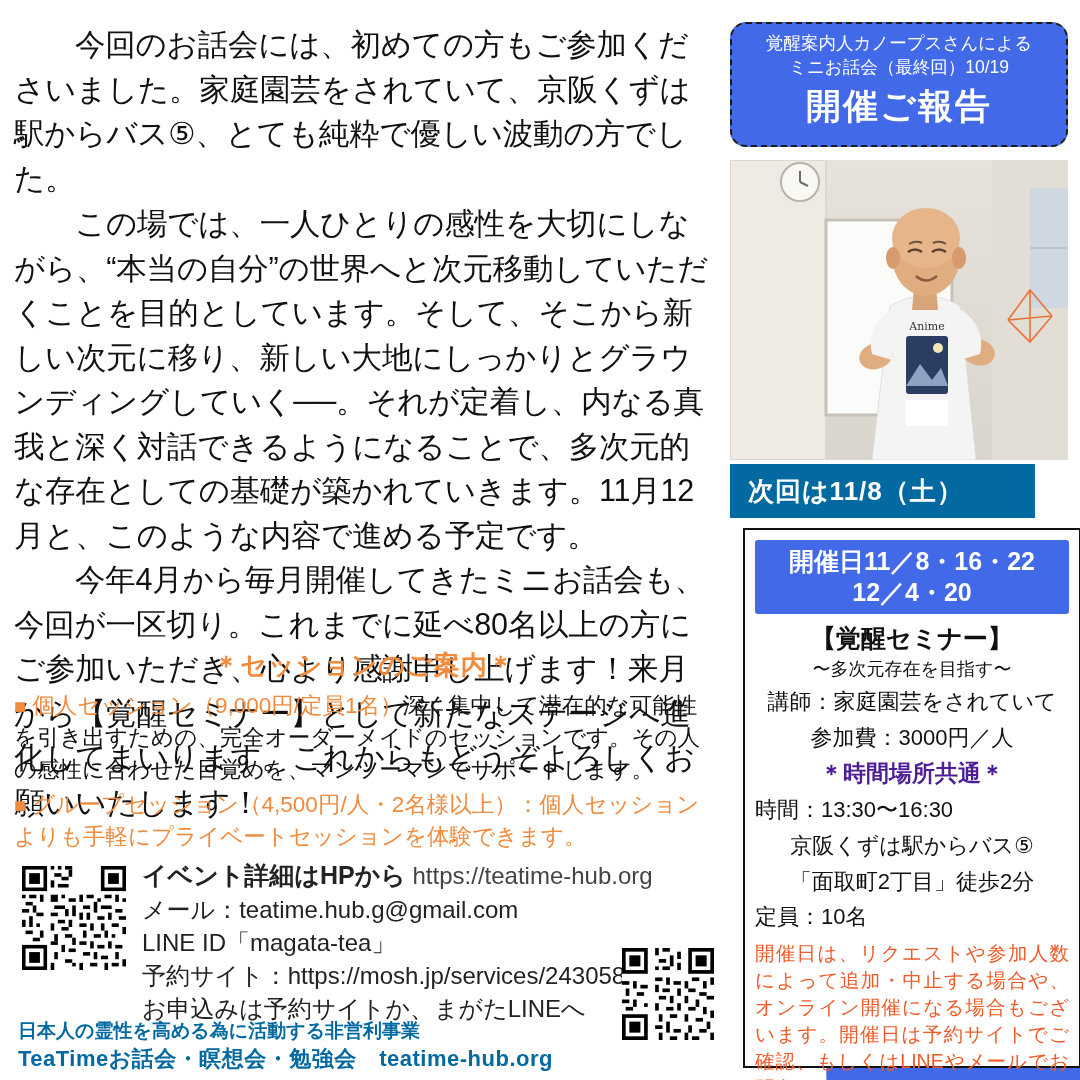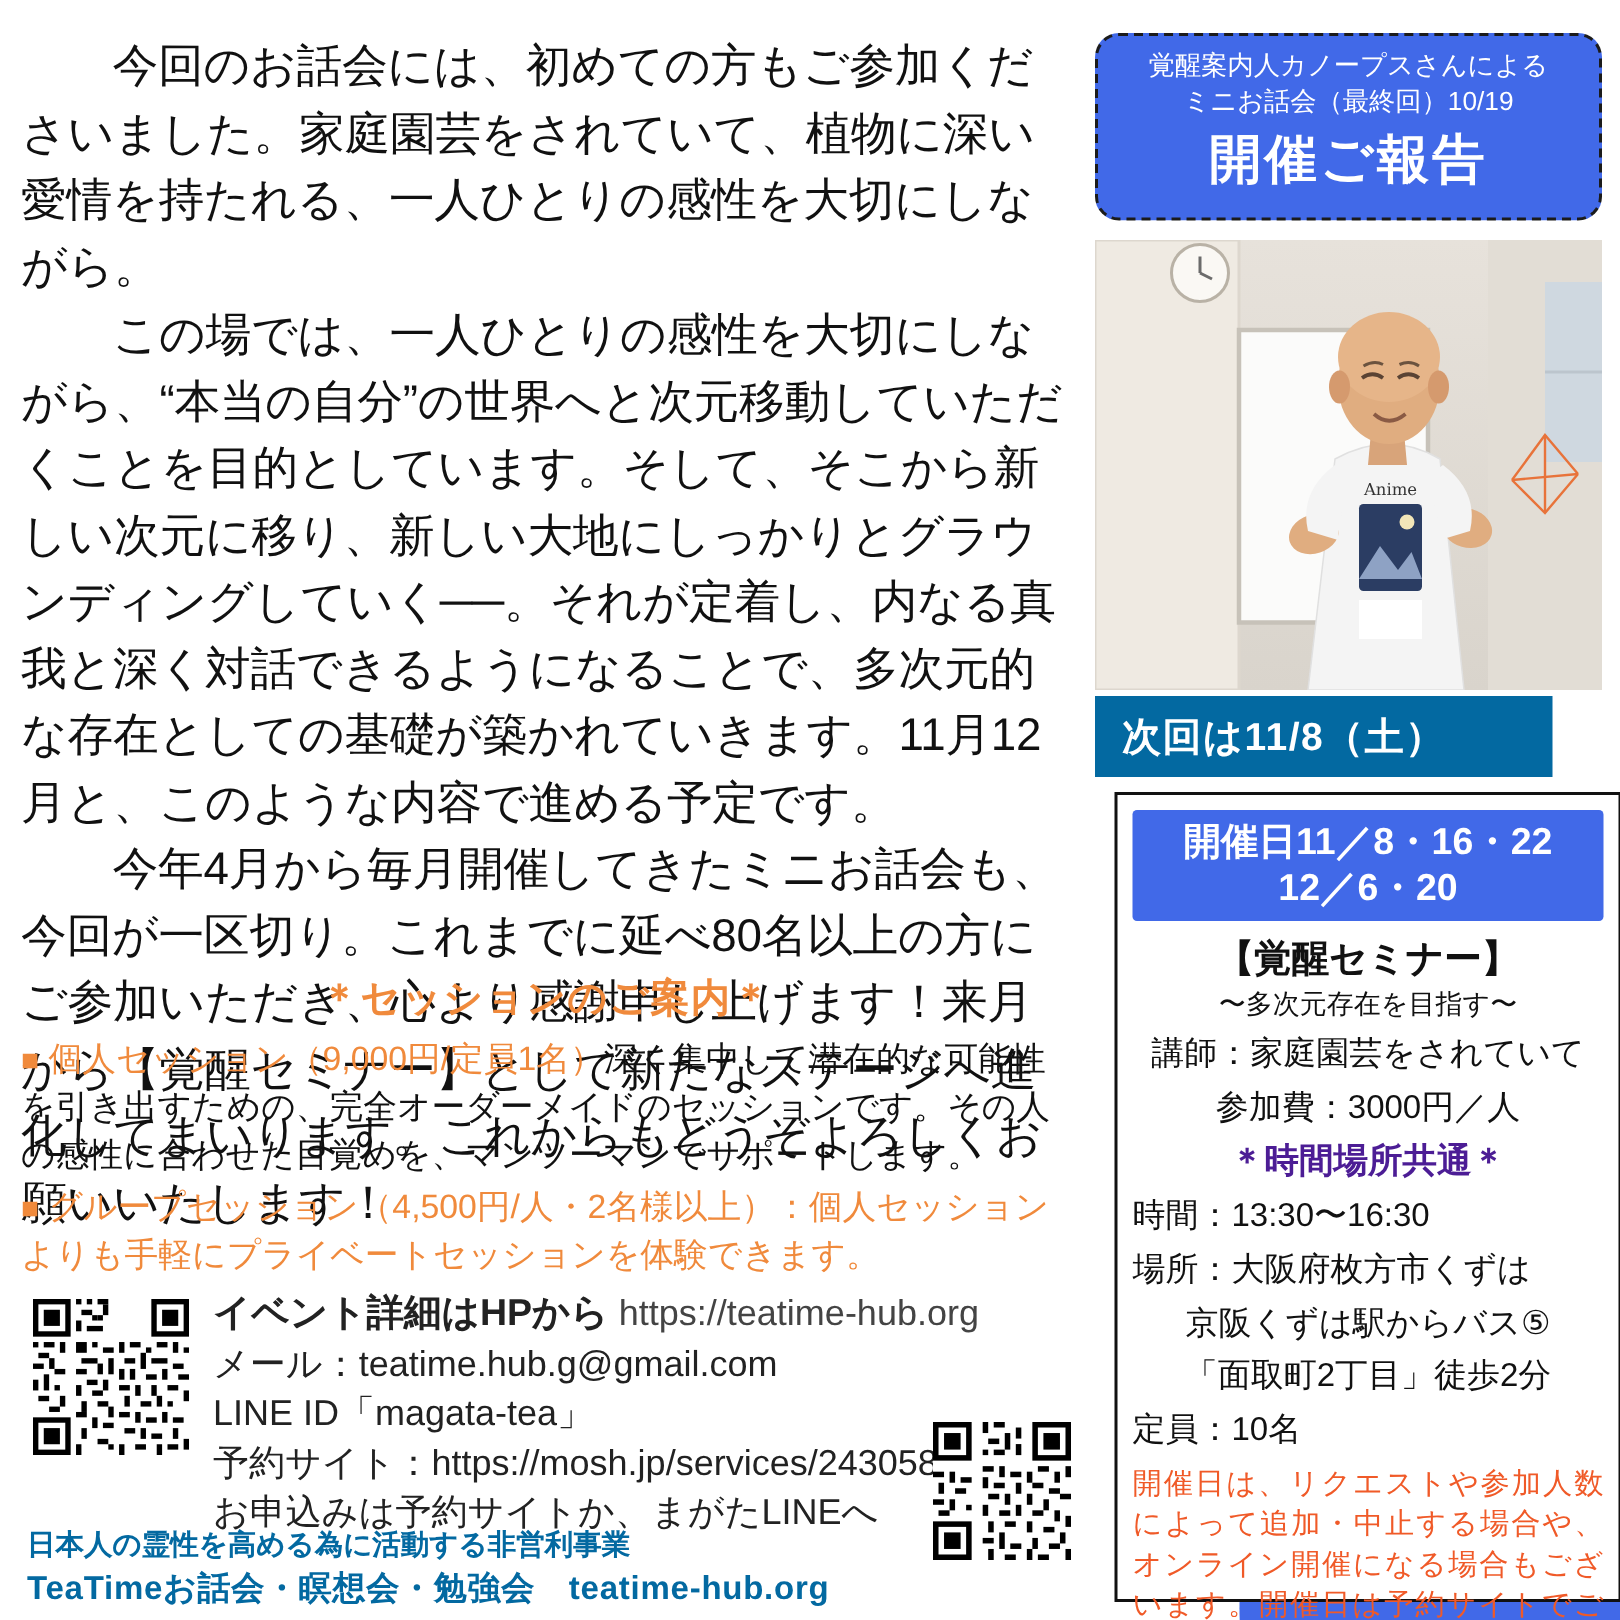--- a/index.html
+++ b/index.html
@@ -126,21 +126,21 @@
 </head>
 <body>
 
 <div class="page">
 
   <div class="blob"></div>
 
   <div class="left">
 
     <div class="body-text">
-      <p class="p1">今回のお話会には、初めての方もご参加くださいました。家庭園芸をされていて、植物に深い愛情を持たれる、一人ひとりの感性を大切にしながら。</p>
+      <p class="p1">今回のお話会には、初めての方もご参加くださいました。家庭園芸をされていて、京阪くずは駅からバス⑤、とても純粋で優しい波動の方でした。</p>
       <p class="p2">この場では、一人ひとりの感性を大切にしながら、“本当の自分”の世界へと次元移動していただくことを目的としています。そして、そこから新しい次元に移り、新しい大地にしっかりとグラウンディングしていく──。それが定着し、内なる真我と深く対話できるようになることで、多次元的な存在としての基礎が築かれていきます。11月12月と、このような内容で進める予定です。</p>
       <p class="p3">今年4月から毎月開催してきたミニお話会も、今回が一区切り。これまでに延べ80名以上の方にご参加いただき、心より感謝申し上げます！来月から【覚醒セミナー】として新たなステージへ進化してまいります。これからもどうぞよろしくお願いいたします！</p>
     </div>
 
     <div class="session-title">＊セッションのご案内＊</div>
 
     <div class="session-block">
       <div class="blk">
         <span class="sq">■</span>
         <span>個人セッション（9,000円/定員1名）</span><span class="dark">深く集中して潜在的な可能性を引き出すための、完全オーダーメイドのセッションです。その人の感性に合わせた目覚めを、マンツーマンでサポートします。</span>
@@ -402,29 +402,28 @@
         <path d="M160 150 q-24 18 -18 44 l20 6 q2 -28 12 -40 z" fill="#f4f4f4"></path>
         <path d="M232 150 q24 18 18 44 l-20 6 q-2 -28 -12 -40 z" fill="#f4f4f4"></path>
       </g>
     </svg>
 
     <div class="next-bar">次回は11/8（土）</div>
 
     <div class="info-card">
       <div class="date-band">
         <div>開催日11／8・16・22</div>
-        <div>12／6・20</div>
+        <div>12／4・20</div>
       </div>
       <div class="seminar-name">【覚醒セミナー】</div>
       <div class="seminar-sub">〜多次元存在を目指す〜</div>
       <div class="kv">講師：家庭園芸をされていて</div>
       <div class="kv">参加費：3000円／人</div>
       <div class="common">＊時間場所共通＊</div>
       <div class="kv left-al">時間：13:30〜16:30</div>
-      <div class="kv left-al">場所：大阪府枚方市くずは</div>
       <div class="kv">京阪くずは駅からバス⑤</div>
       <div class="kv">「面取町2丁目」徒歩2分</div>
       <div class="kv left-al">定員：10名</div>
       <div class="notice">開催日は、リクエストや参加人数によって追加・中止する場合や、オンライン開催になる場合もございます。開催日は予約サイトでご確認、もしくはLINEやメールでお問合せください。</div>
     </div>
   </div>
 
 </div>
 
 </body></html>

